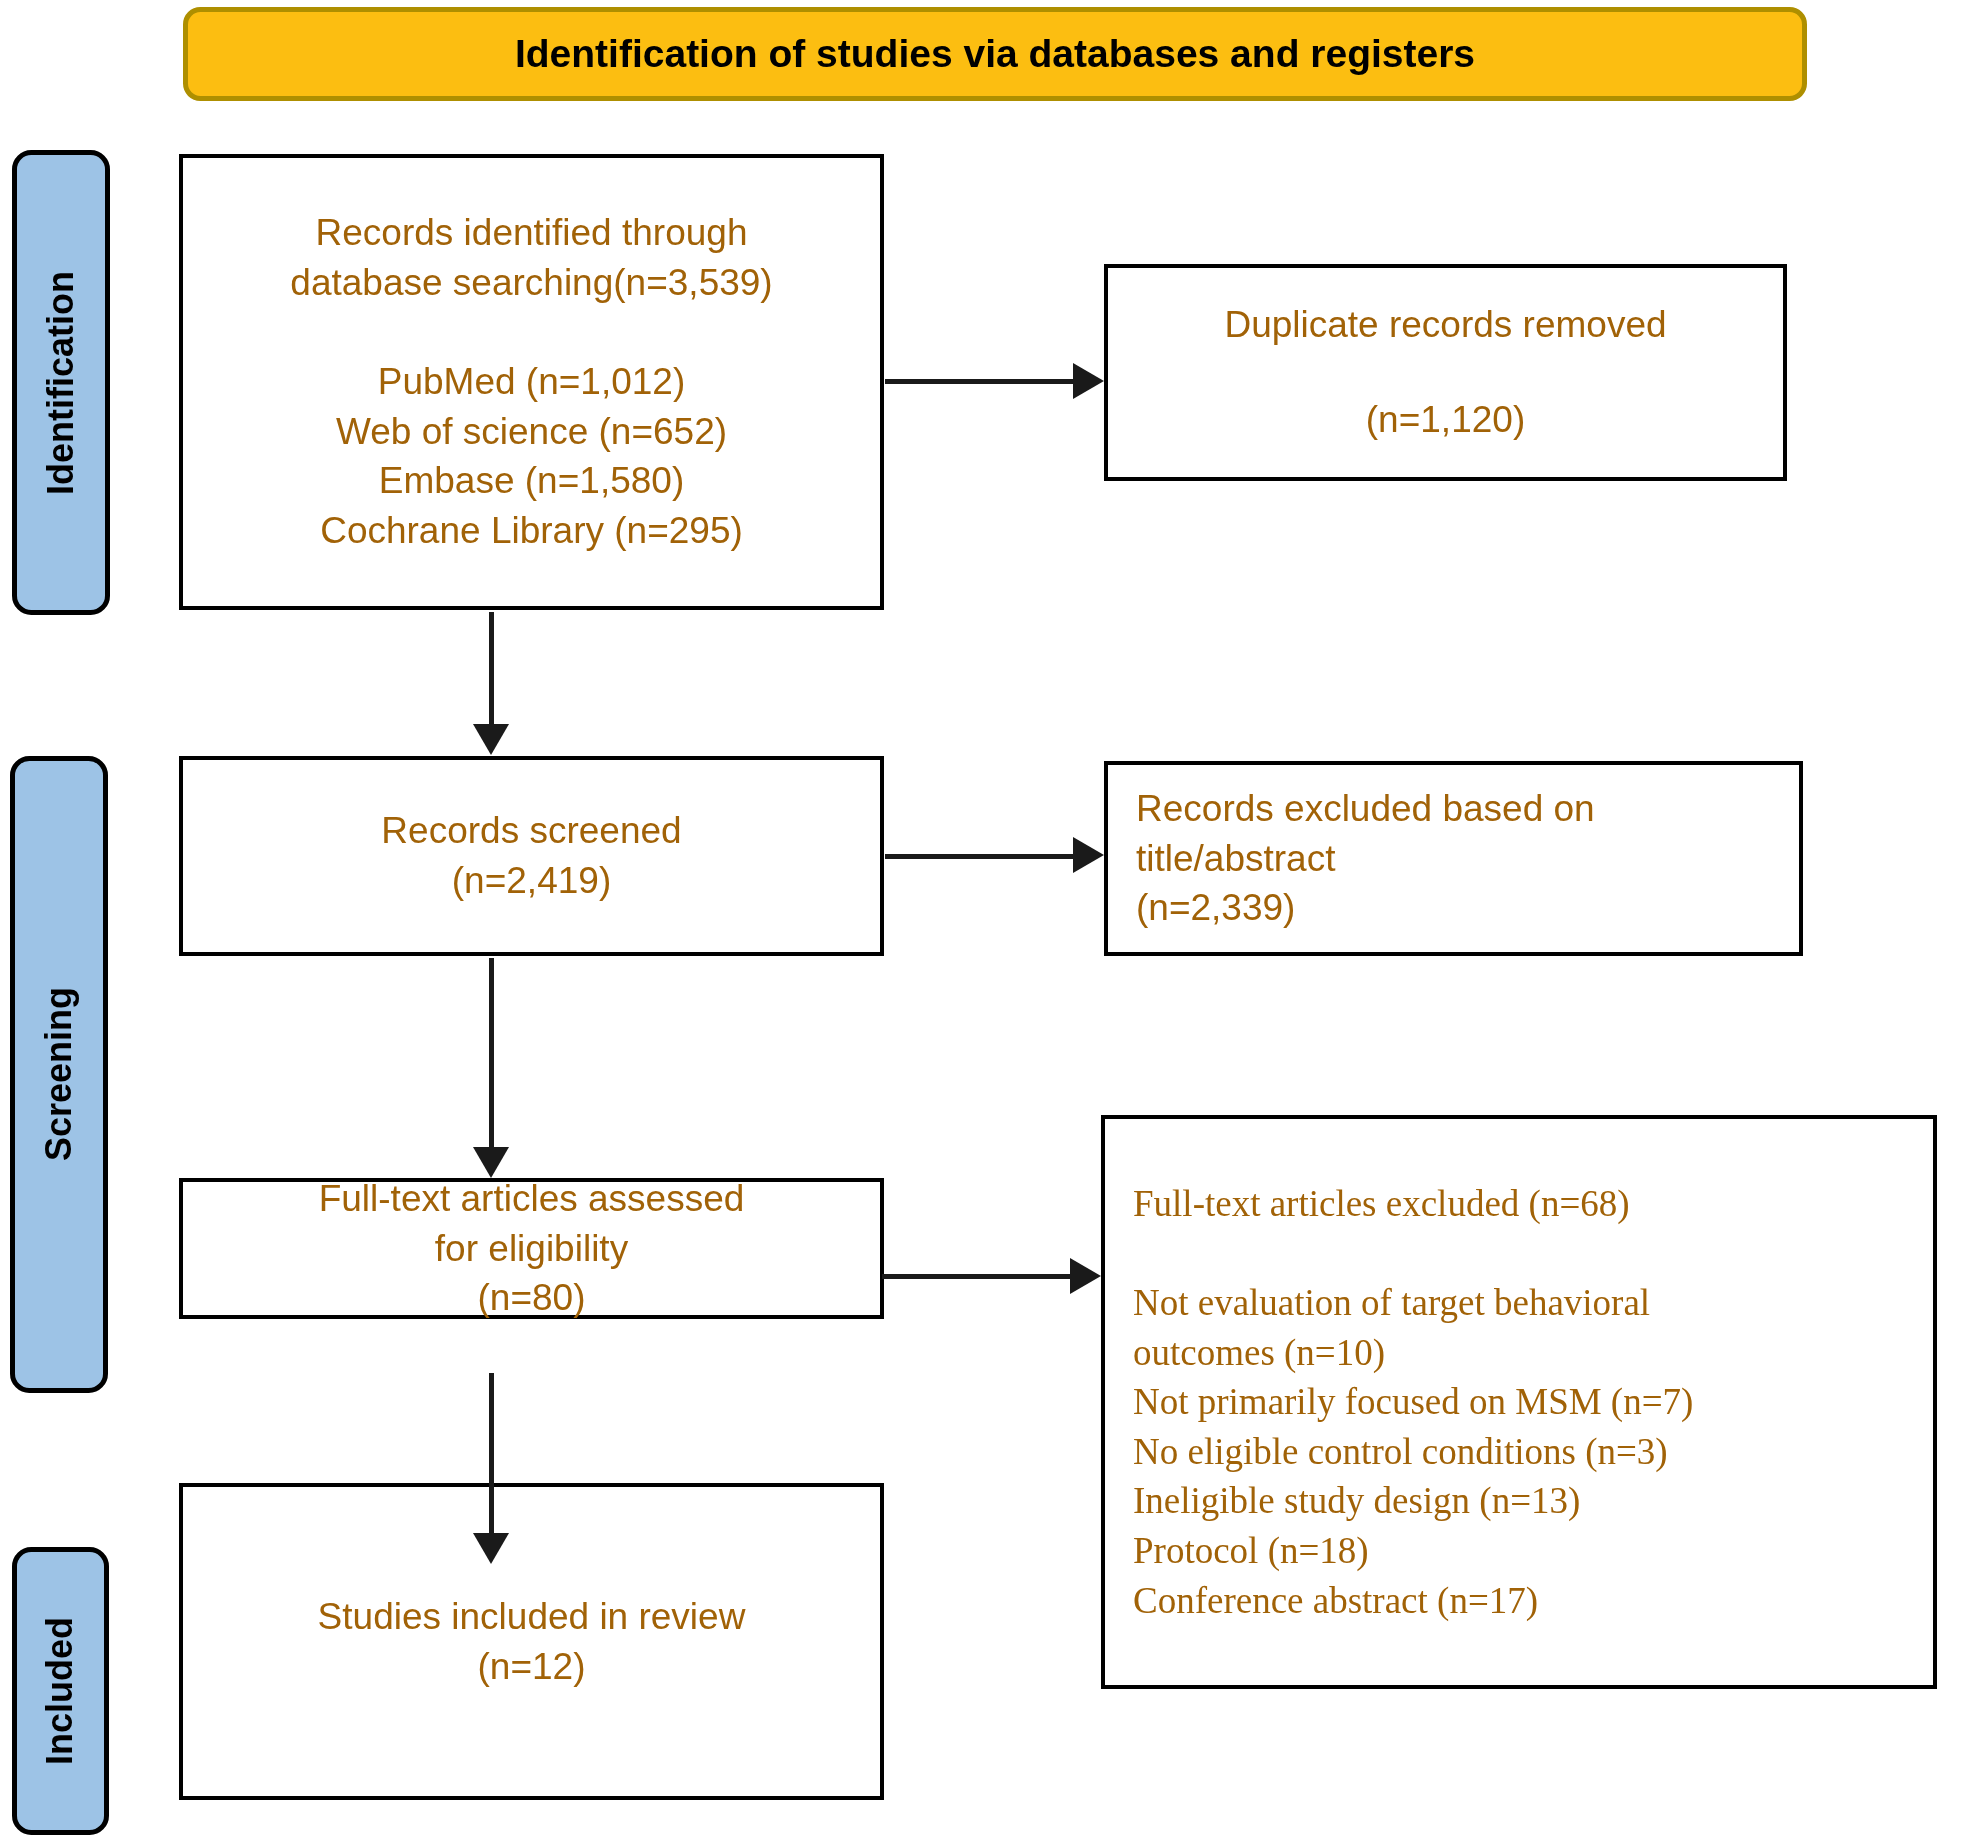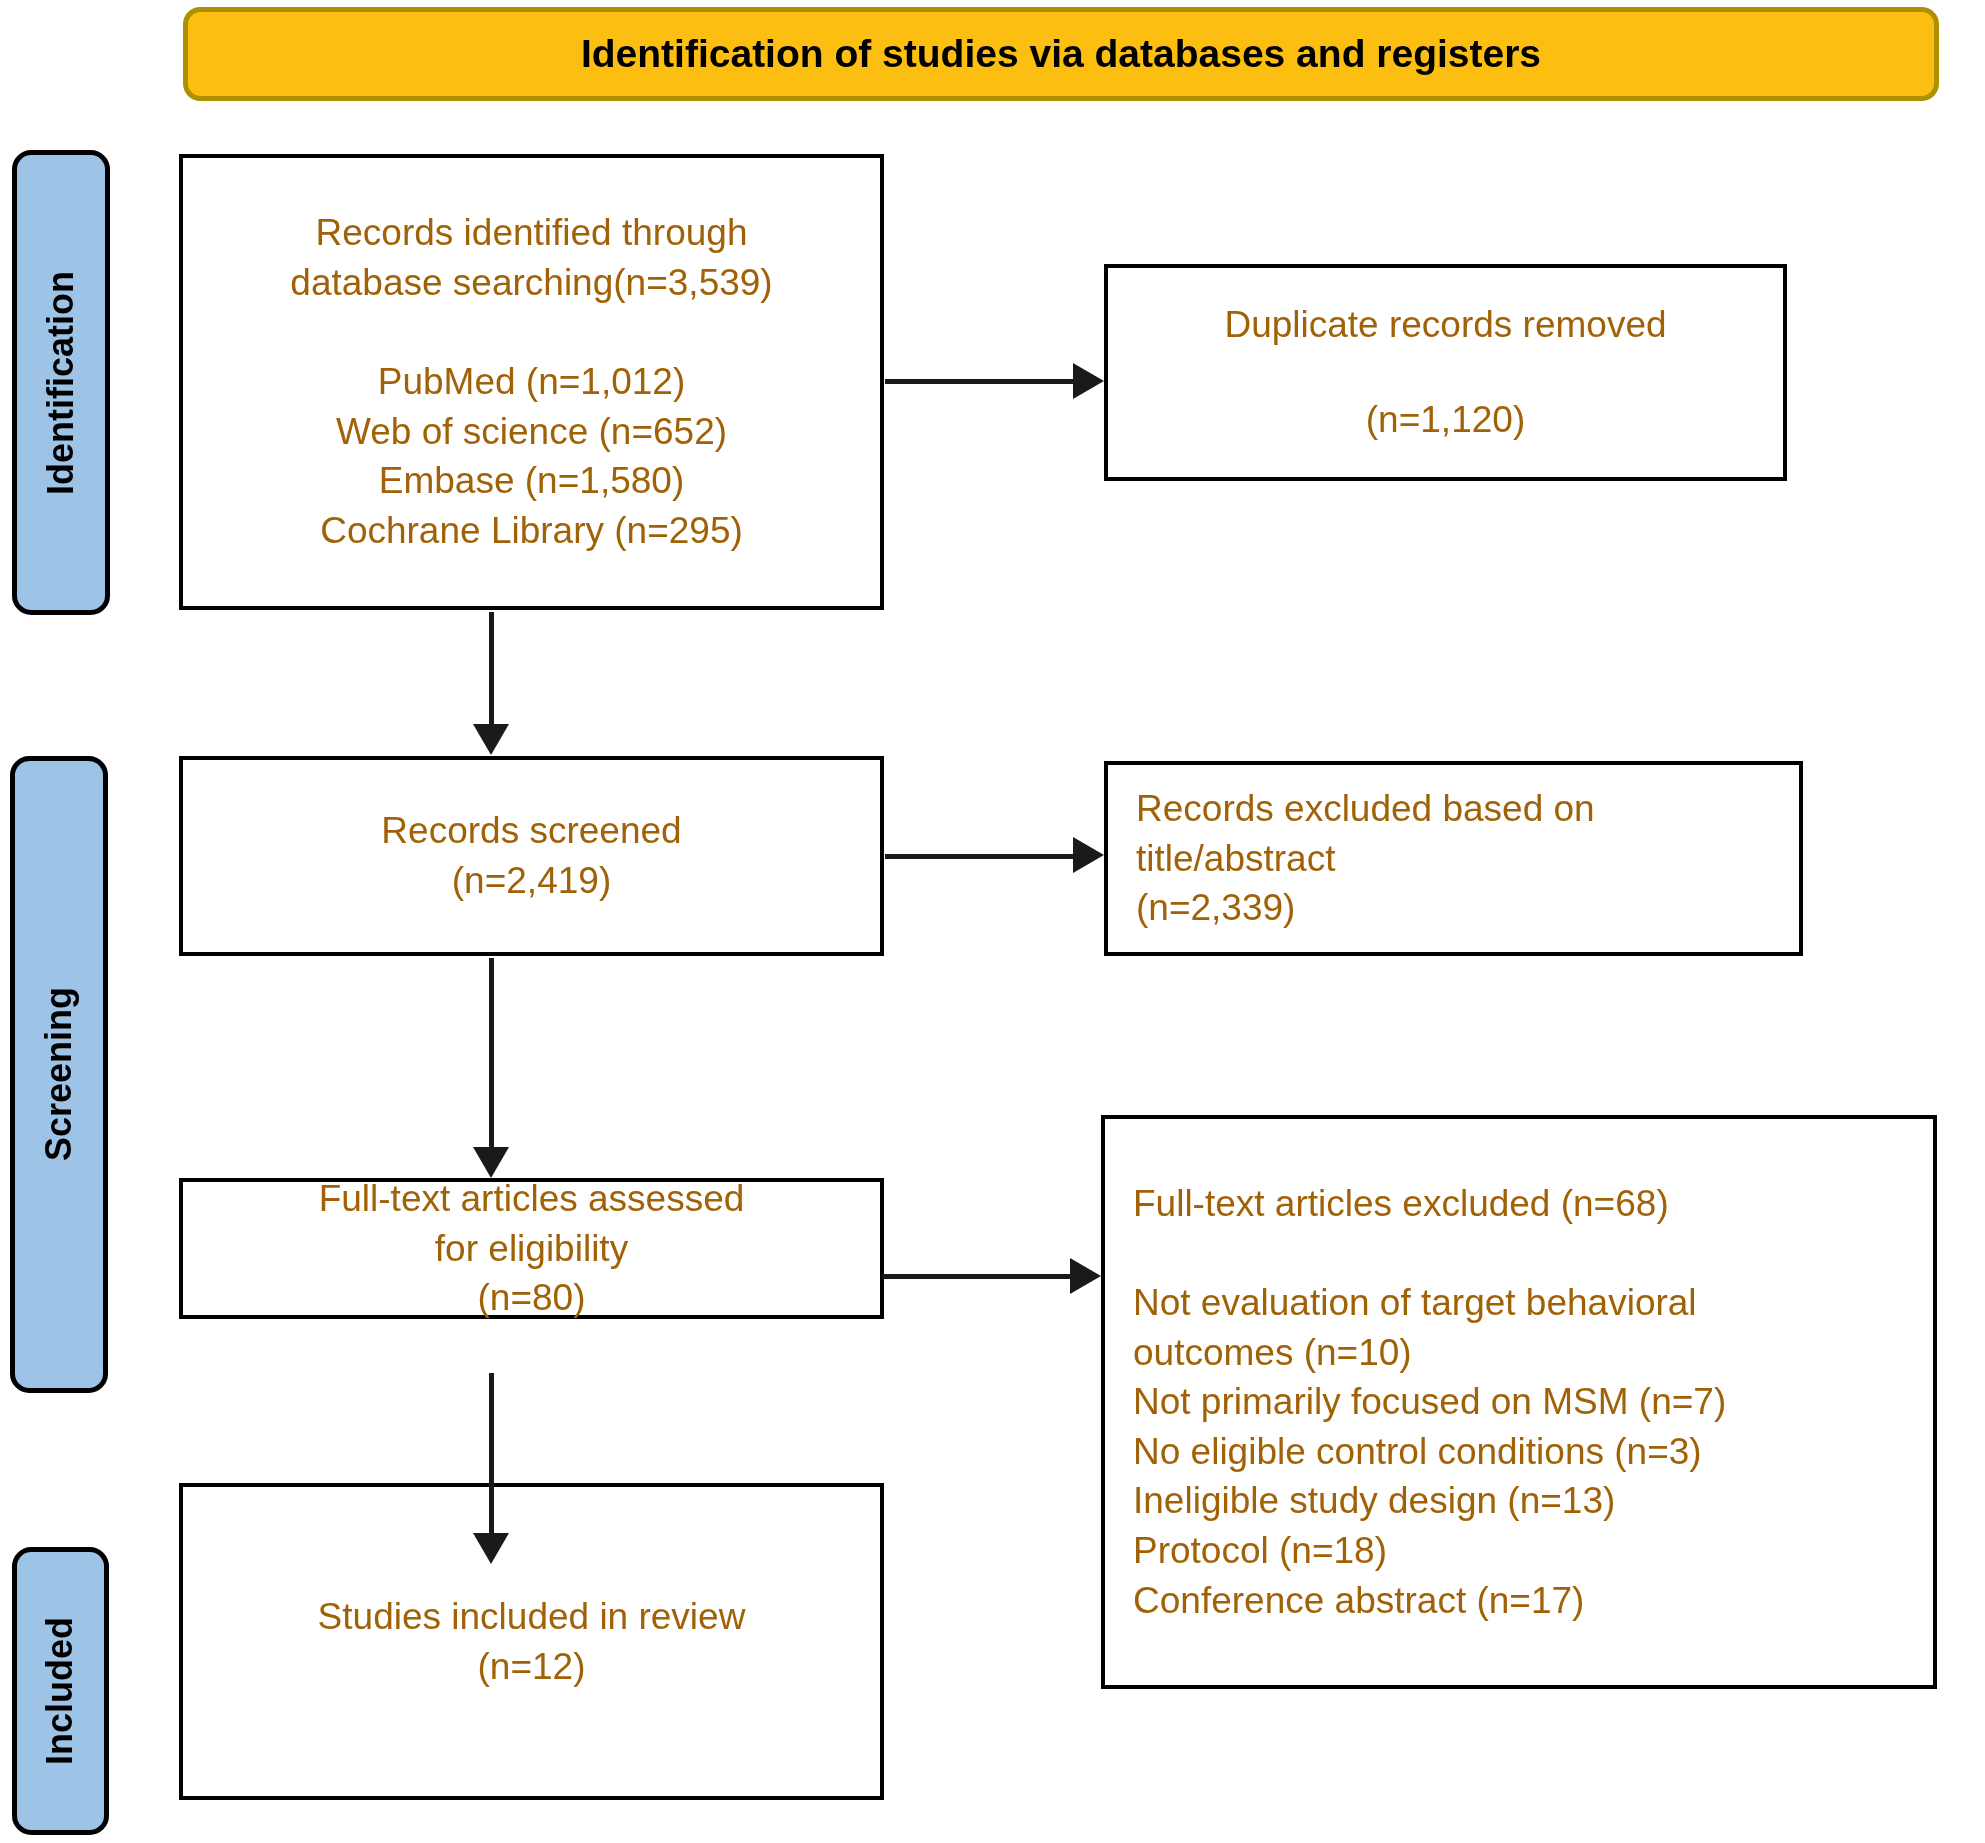--- a/index.html
+++ b/index.html
@@ -11,21 +11,21 @@
   #canvas {
     position: relative;
     width: 1985px;
     height: 1843px;
     background: #ffffff;
     overflow: hidden;
   }
   .banner {
     position: absolute;
     left: 183px; top: 6.8px;
-    width: 1756px; height: 94px;
+    width: 1624px; height: 94px;
     background: #FCBE11;
     border: 5.8px solid #AE8F00;
     border-radius: 17.4px;
     box-sizing: border-box;
     display: flex;
     align-items: center;
     justify-content: center;
     font-size: 39px;
     font-weight: bold;
     color: #000000;
@@ -132,21 +132,21 @@
     <div class="bline">title/abstract</div>
     <div class="bline">(n=2,339)</div>
   </div>
 
   <div class="pbox center" style="left:179px; top:1178px; width:705px; height:141px;">
     <div class="bline">Full-text articles assessed</div>
     <div class="bline">for eligibility</div>
     <div class="bline">(n=80)</div>
   </div>
 
-  <div class="pbox leftal" style="left:1101px; top:1115px; width:836px; height:574px;">
+  <div class="pbox leftal" style="left:1101px; top:1115px; width:836px; height:574px;font-family:Liberation Serif, serif;">
     <div class="bline">Full-text articles excluded (n=68)</div>
     <div class="bline"></div>
     <div class="bline">Not evaluation of target behavioral</div>
     <div class="bline">outcomes (n=10)</div>
     <div class="bline">Not primarily focused on MSM (n=7)</div>
     <div class="bline">No eligible control conditions (n=3)</div>
     <div class="bline">Ineligible study design (n=13)</div>
     <div class="bline">Protocol (n=18)</div>
     <div class="bline">Conference abstract (n=17)</div>
   </div>

